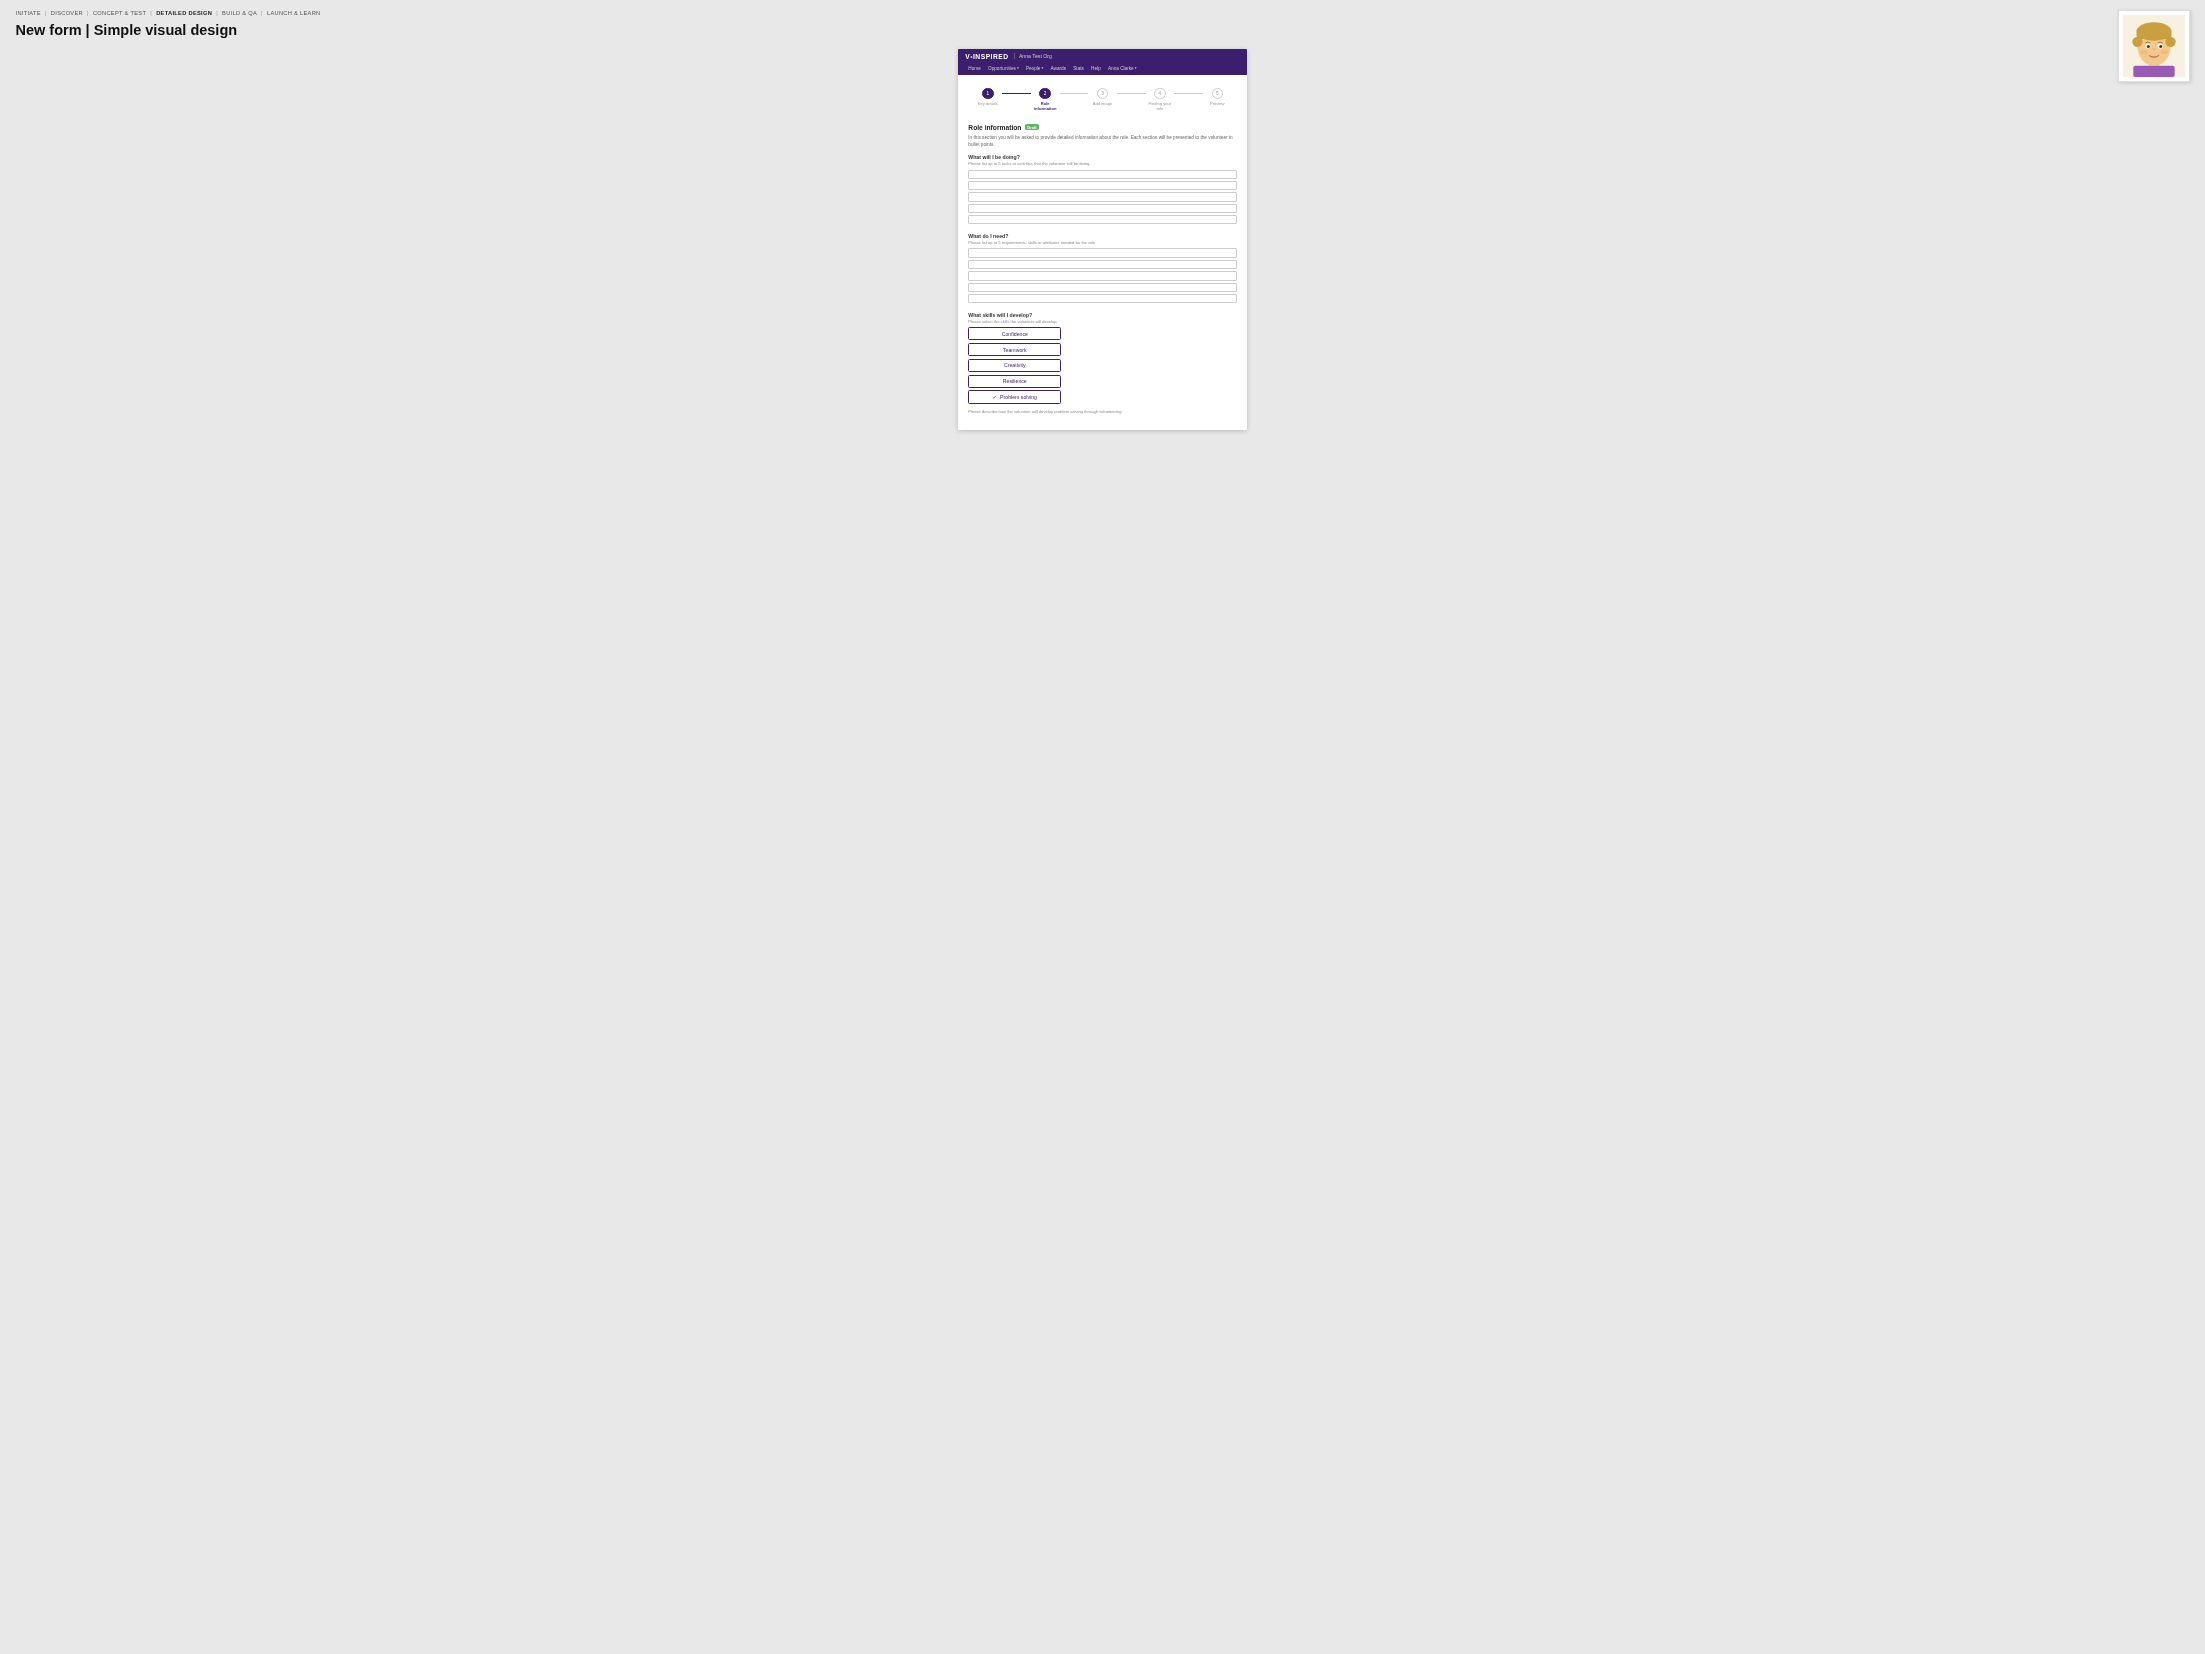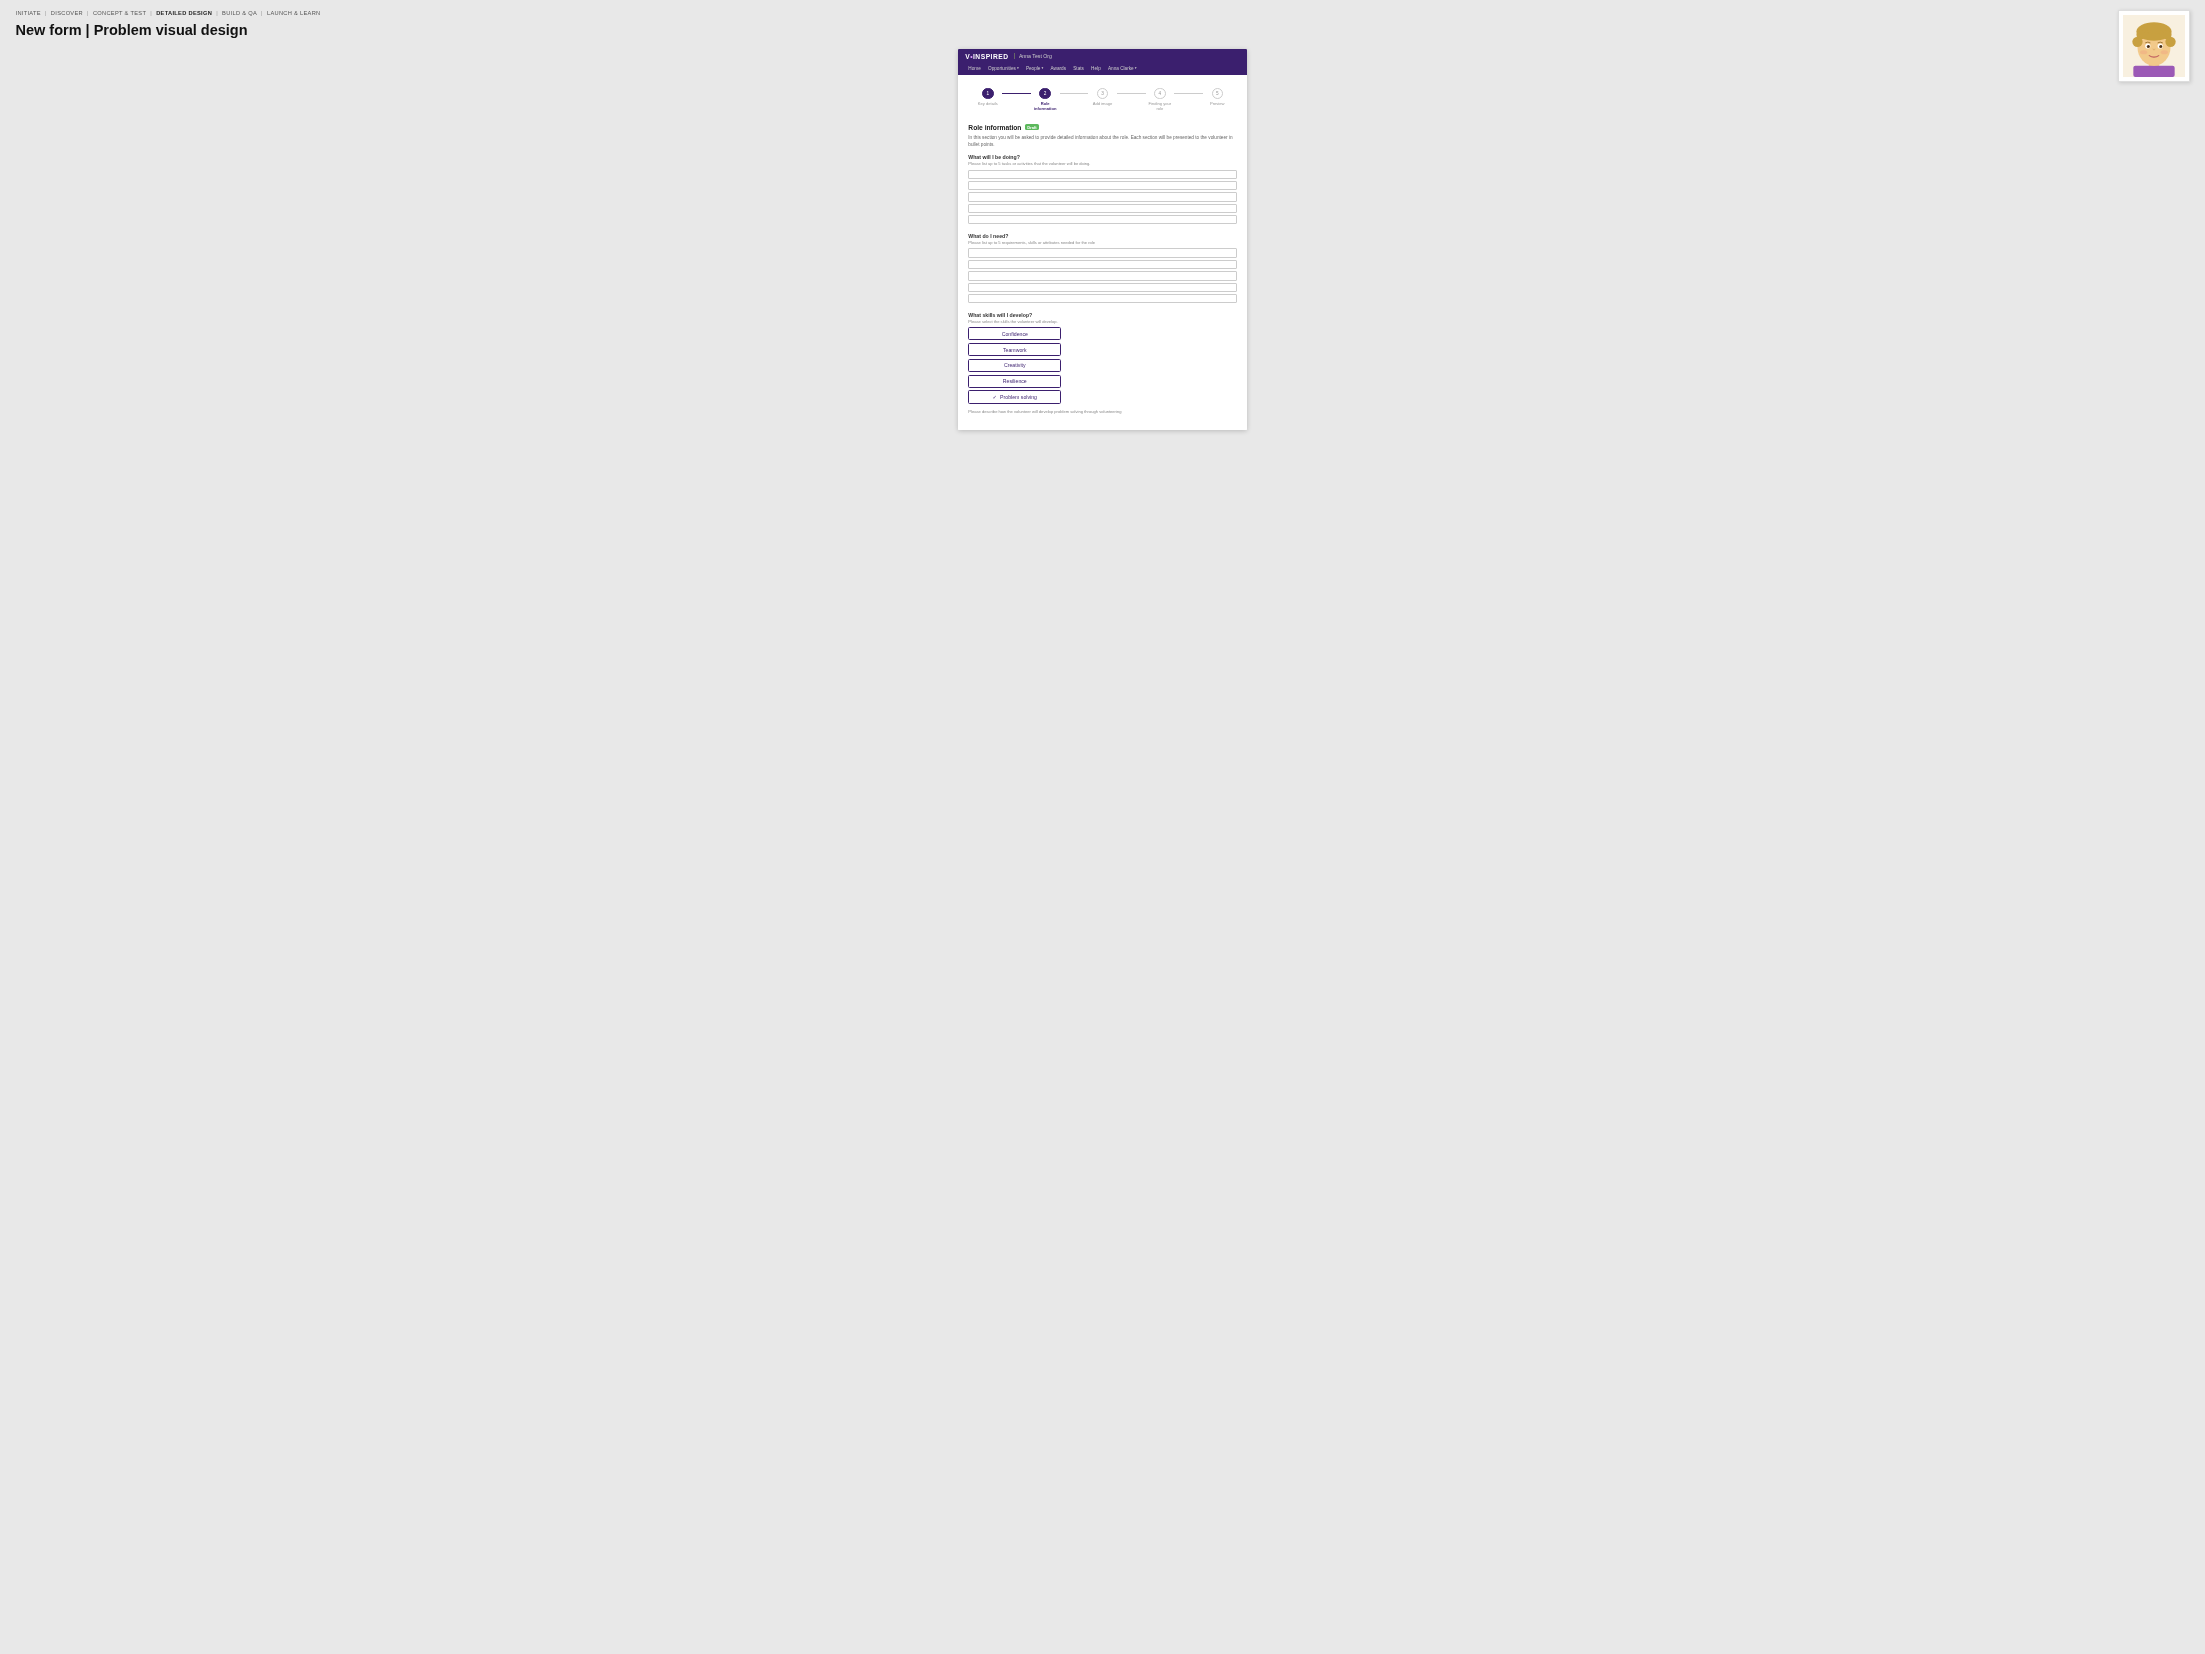--- a/index.html
+++ b/index.html
@@ -299,21 +299,21 @@
   <span class="sep">|</span>
   <span>CONCEPT &amp; TEST</span>
   <span class="sep">|</span>
   <span class="active">DETAILED DESIGN</span>
   <span class="sep">|</span>
   <span>BUILD &amp; QA</span>
   <span class="sep">|</span>
   <span>LAUNCH &amp; LEARN</span>
 </div>
 
-<h1 class="page-title">New form  |  Problem visual design</h1>
+<h1 class="page-title">New form  |  Simple visual design</h1>
 
 <div class="main-content">
   <div class="browser-mockup">
 
     <div class="nav-bar">
       <div class="nav-top">
         <span class="nav-logo">V<span>•</span>INSPIRED</span>
         <span class="nav-org">Anna Test Org</span>
       </div>
       <div class="nav-links">

